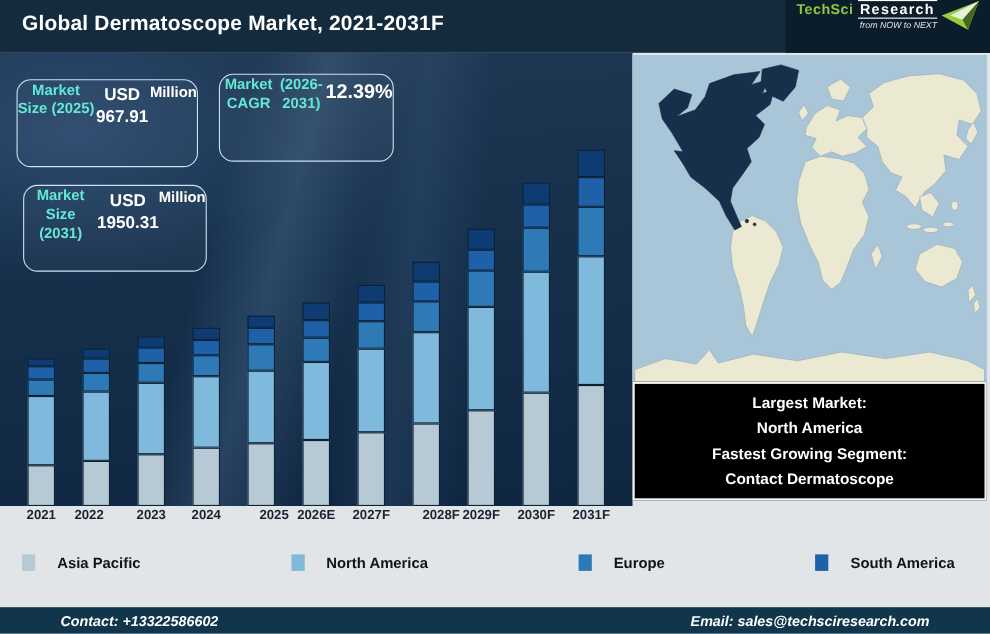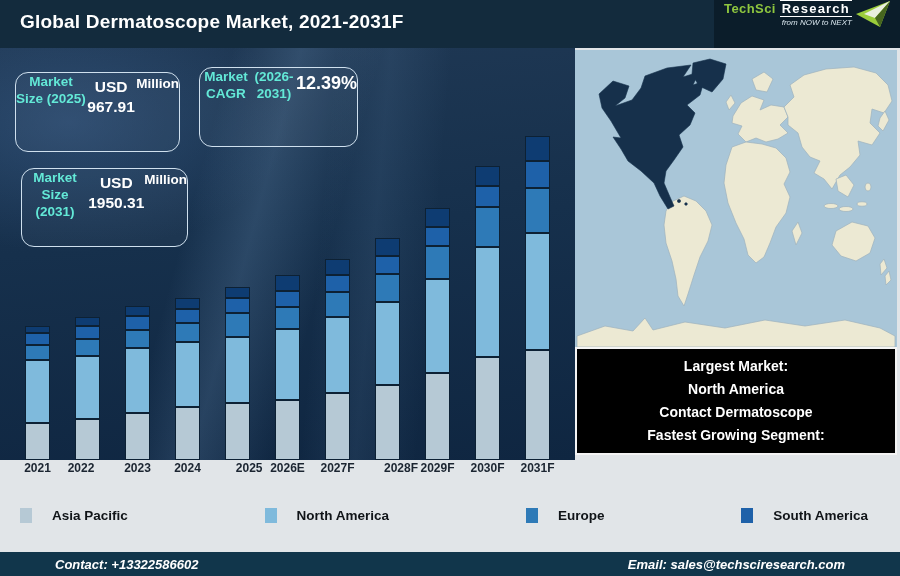--- a/index.html
+++ b/index.html
@@ -36,21 +36,21 @@
   #stat3{left:9px;top:120px;width:165px;height:77px;margin-left:12px;}
 
   .bars{left:0;bottom:0;width:575px;height:412px;}
   .bar{position:absolute;bottom:0;width:25px;display:flex;flex-direction:column-reverse;}
   .seg{width:25px;box-sizing:border-box;border:1px solid #0d2134;}
 
   
   .light-band{left:0;top:455px;width:900px;height:97px;background:#e1e5e8;z-index:1;}
   .year-labels{left:0;top:461px;width:575px;height:20px;z-index:4;}
   .year-label{position:absolute;top:0;width:50px;text-align:center;font-size:12px;font-weight:700;color:#1b2531;}
-  .legend{left:0;top:499px;width:900px;height:24px;z-index:4;display:flex;justify-content:space-between;align-items:flex-end;padding:0 32px 0 20px;box-sizing:border-box;gap:28px;}
+  .legend{left:0;top:499px;width:900px;height:24px;z-index:4;display:flex;justify-content:space-between;align-items:center;padding:0 32px 0 20px;box-sizing:border-box;gap:28px;}
   .legend-item{display:flex;align-items:center;gap:20px;}
   .legend-swatch{width:12px;height:15px;}
   .legend-label{font-size:13.5px;font-weight:700;color:#101418;white-space:nowrap;}
 
   
   .map-box{left:575px;top:50px;width:322px;height:297px;z-index:3;background:#a9c6d8;}
   .map-box svg{display:block;}
 
   
   .callout{left:575px;top:347px;width:322px;height:108px;z-index:3;background:#000000;border:2px solid #f4f4f4;box-sizing:border-box;
@@ -251,20 +251,20 @@
       <path d="M118,13 L135,9 L151,14 L148,29 L137,42 L124,36 L117,24 Z"></path>
       <circle cx="104" cy="151" r="1.6"></circle>
       <circle cx="111" cy="154" r="1.3"></circle>
     </g>
   </svg>
 </div>
 
 <div class="abs callout">
   <div class="callout-line">Largest Market:</div>
   <div class="callout-line">North America</div>
+  <div class="callout-line">Fastest Growing Segment:</div>
   <div class="callout-line">Contact Dermatoscope</div>
-  <div class="callout-line">Fastest Growing Segment:</div>
 </div>
 
 <div class="abs footer">
   <span class="footer-text">Contact: +13322586602</span>
   <span class="footer-text">Email: sales@techsciresearch.com</span>
 </div>
 
 </body></html>

